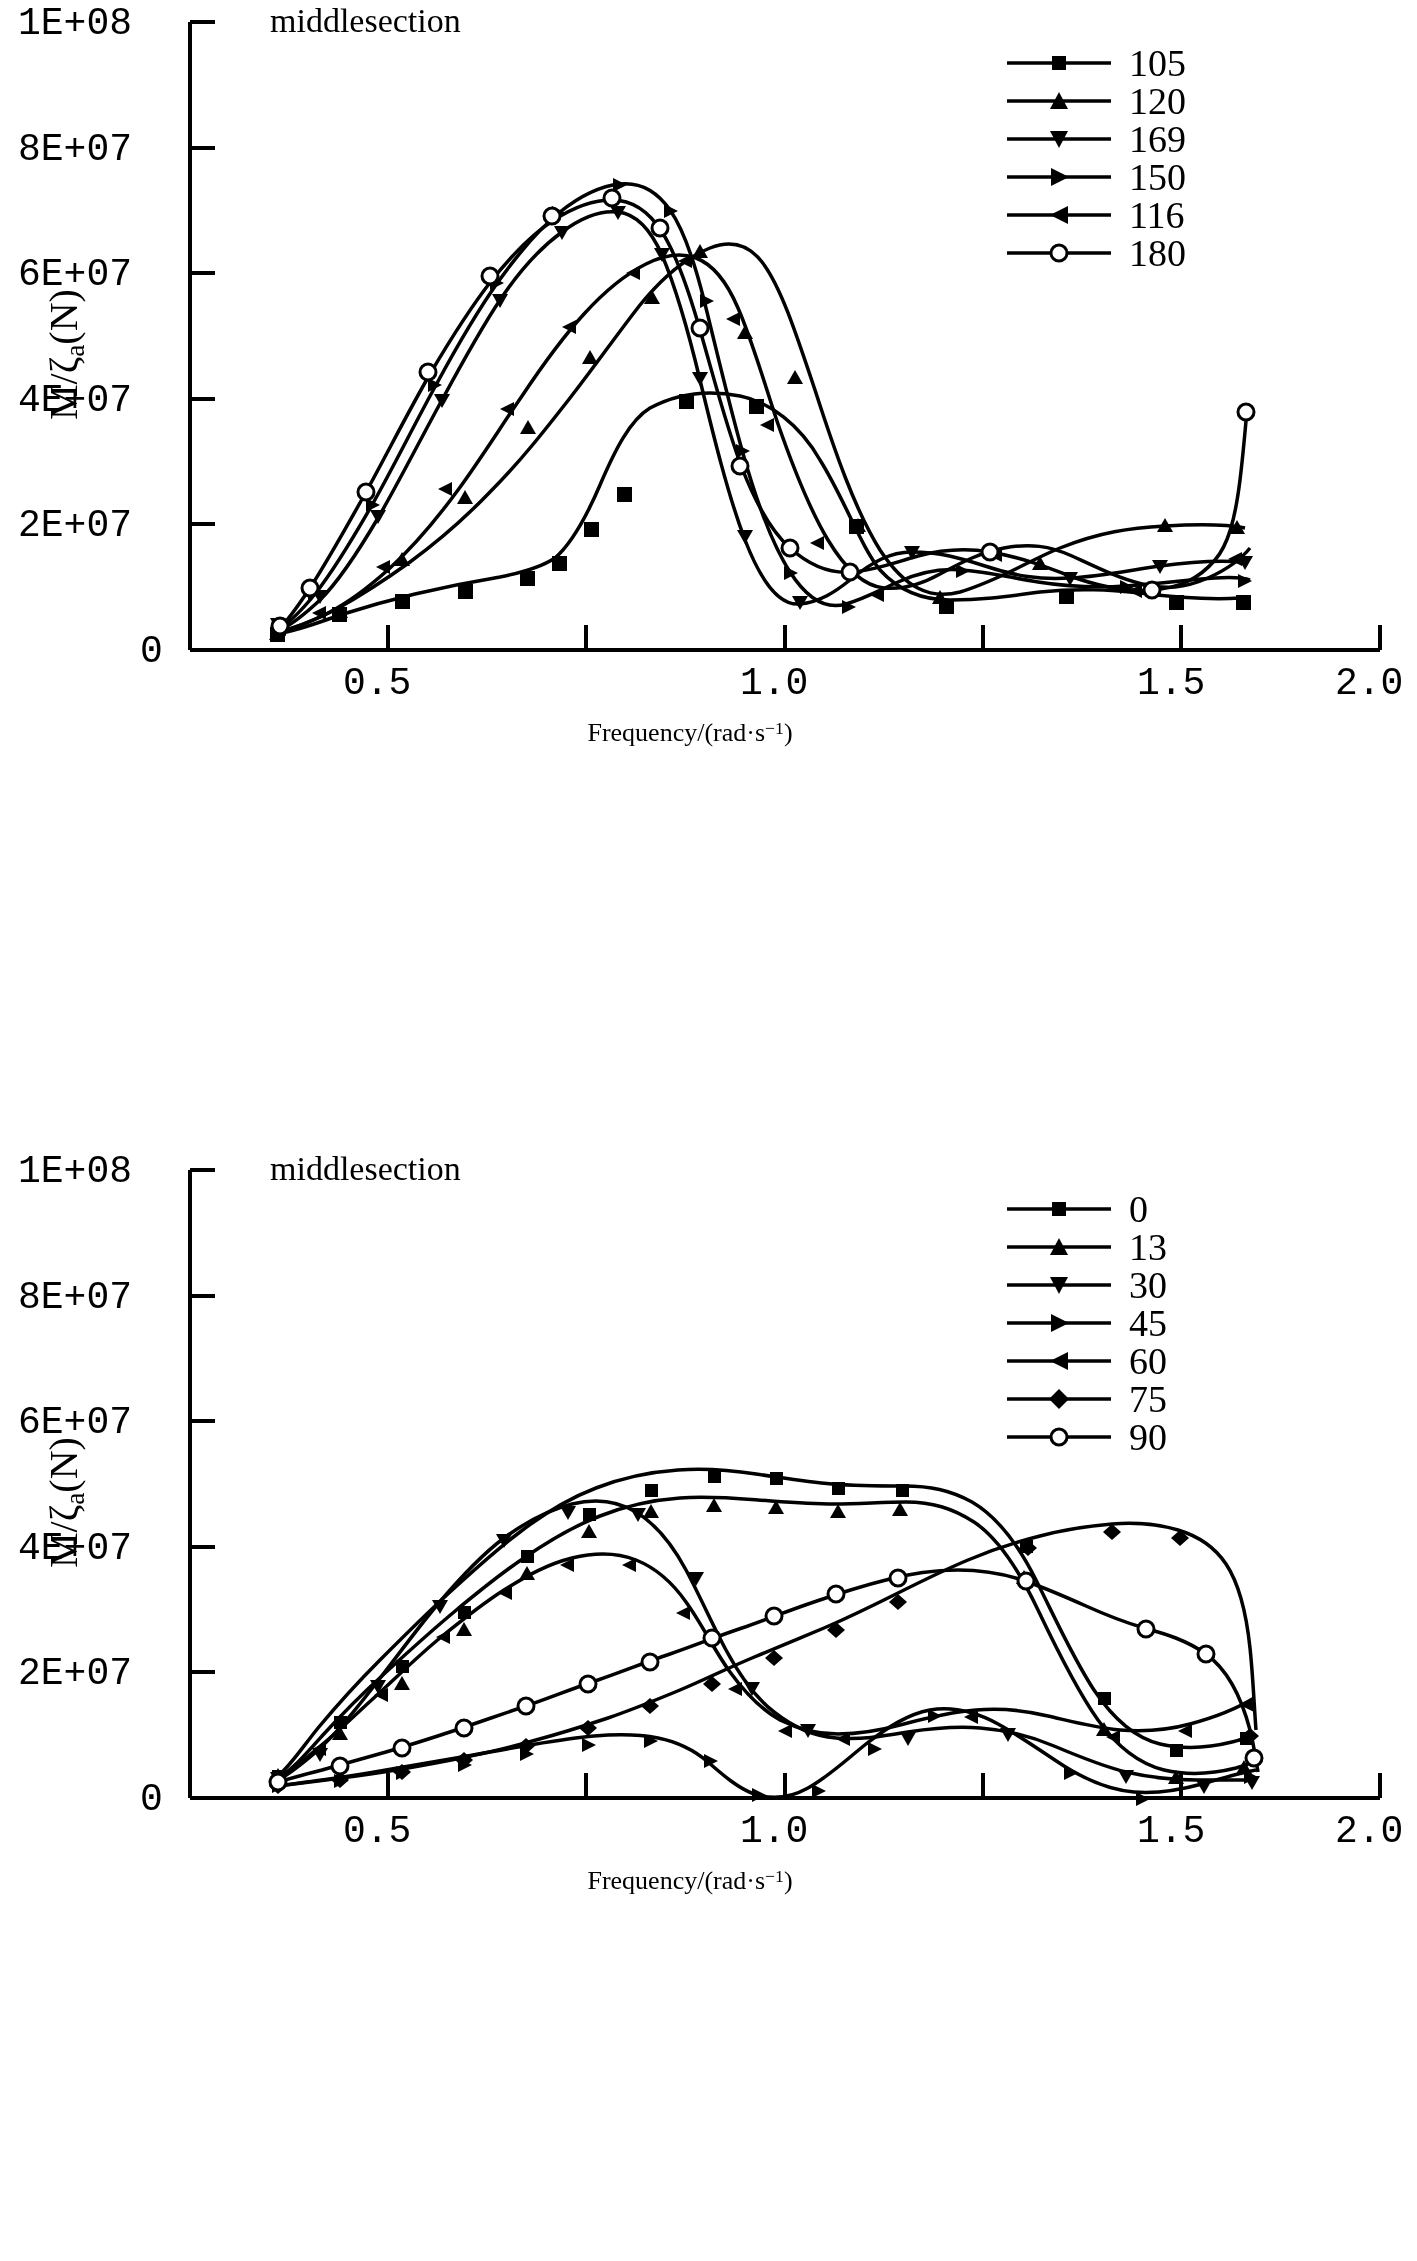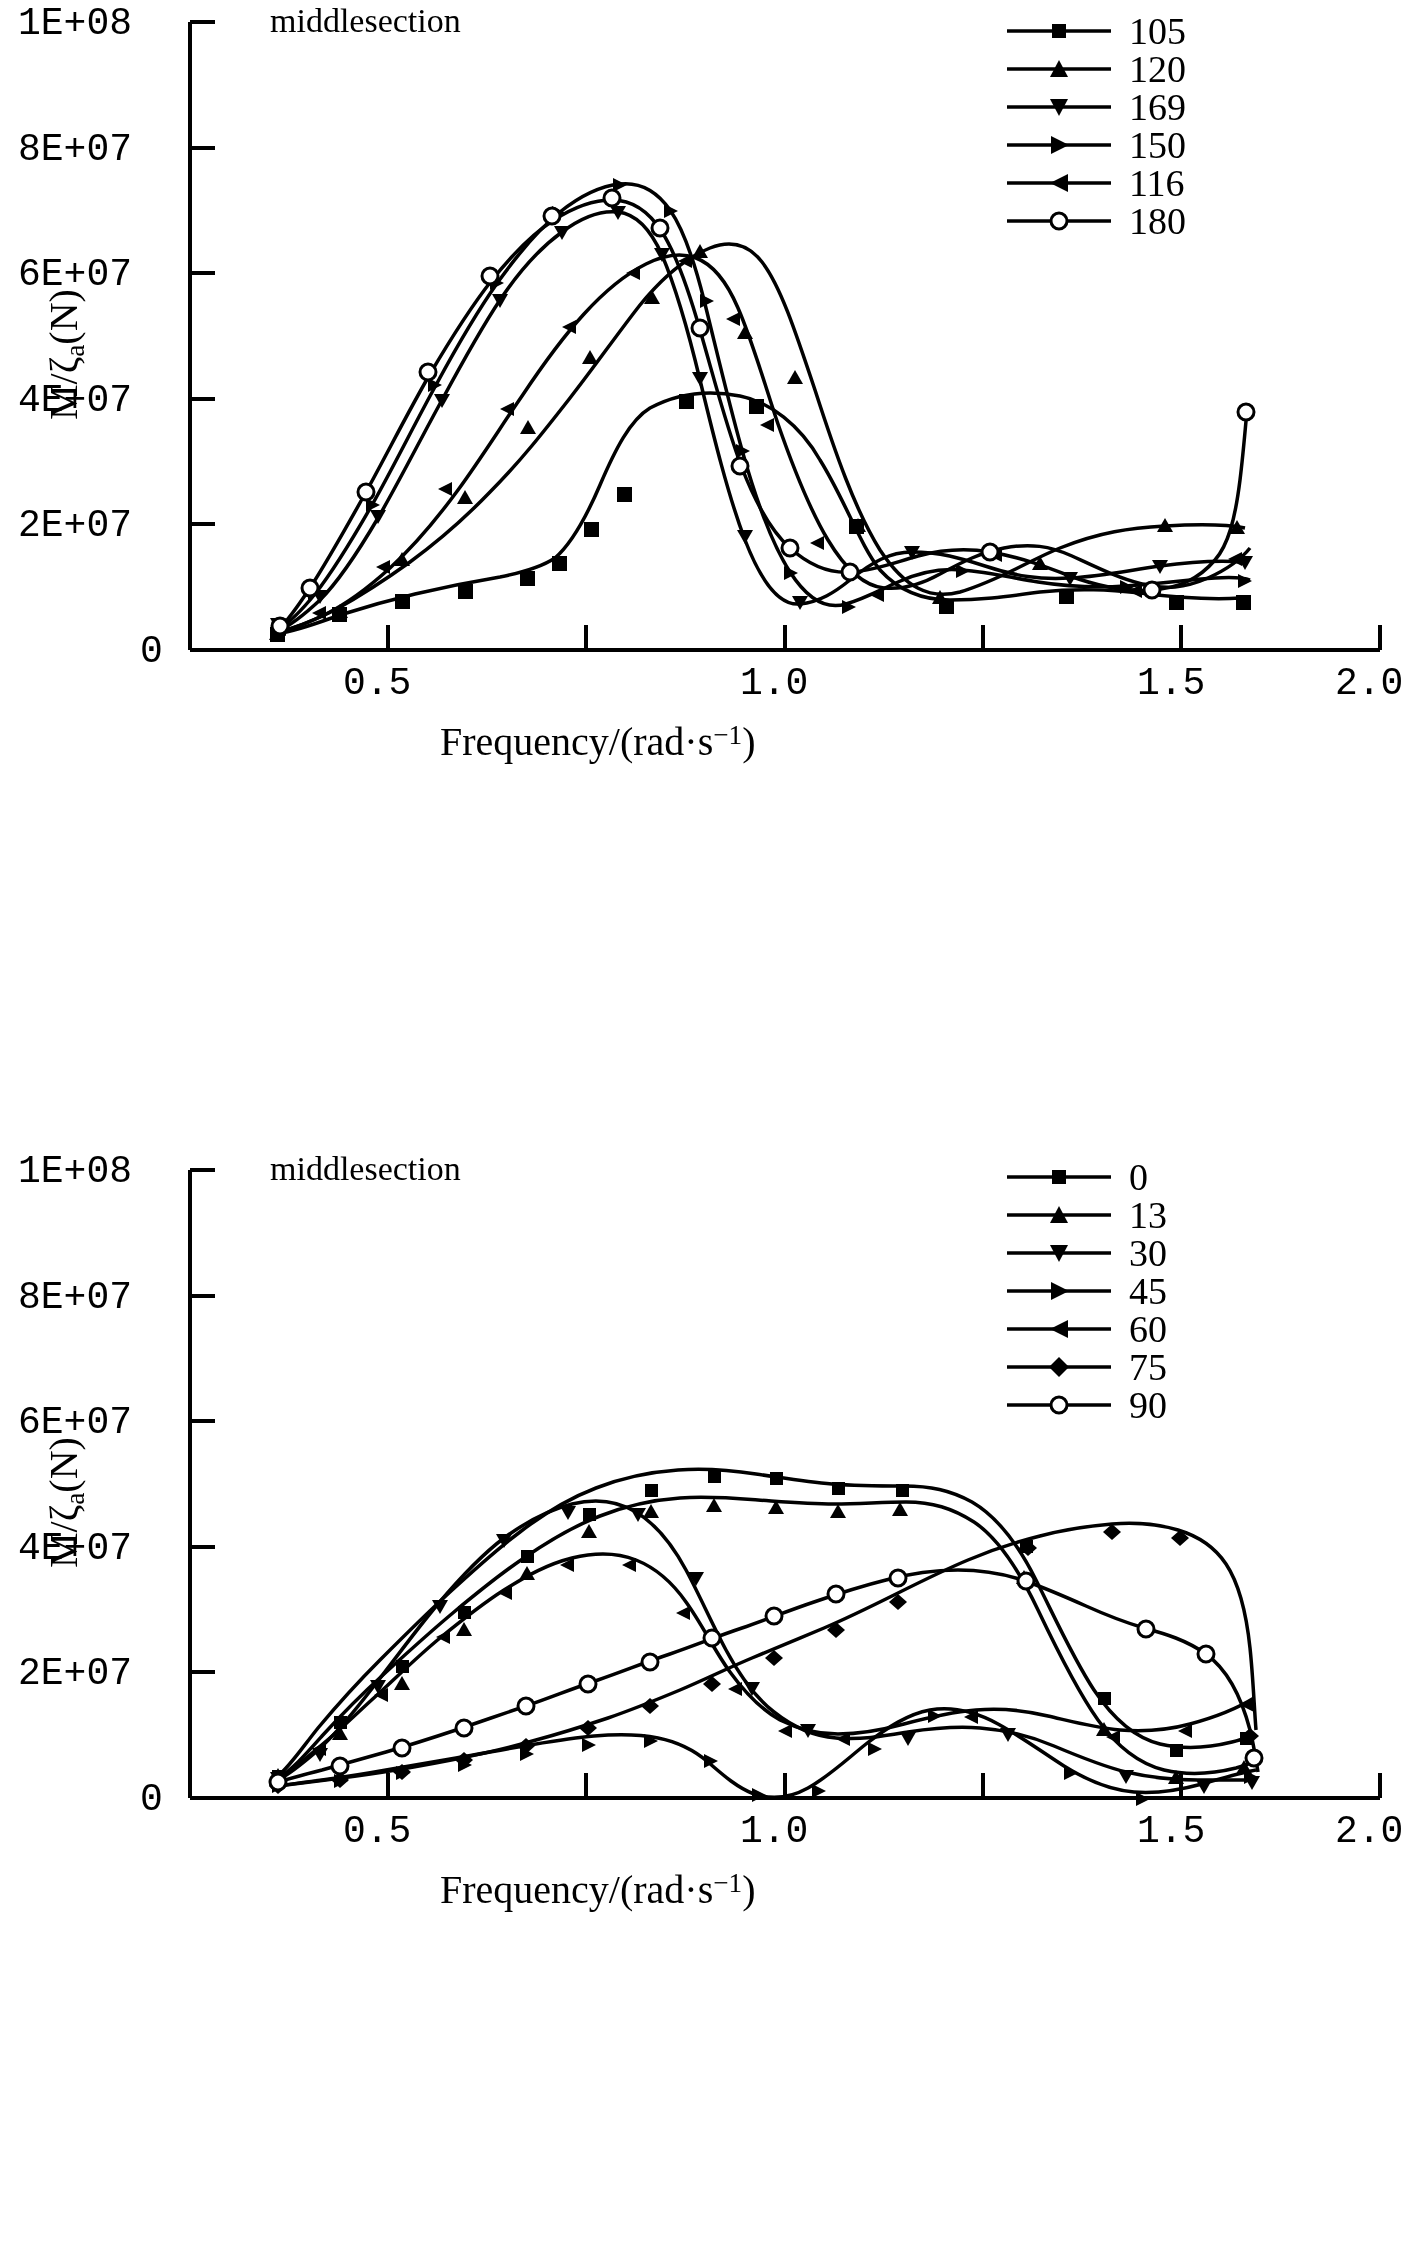--- a/index.html
+++ b/index.html
@@ -33,40 +33,42 @@
     top: 0;
   }
   .chart-title {
     position: absolute;
     font-size: 34px;
     font-family: "Liberation Serif", serif;
     white-space: nowrap;
   }
   .axis-label-x {
     position: absolute;
-    font-size: 40px;
+    font-size: 26px;
     font-family: "Liberation Serif", serif;
     white-space: nowrap;
+    text-align: center;
   }
   .axis-label-y {
     position: absolute;
     font-size: 40px;
     font-family: "Liberation Serif", serif;
     white-space: nowrap;
     transform-origin: 0 0;
     transform: rotate(-90deg);
   }
   .tick-label {
     position: absolute;
     font-size: 38px;
     font-family: Liberation Mono, monospace;
     white-space: nowrap;
   }
   .legend {
     position: absolute;
+    margin-top: 32px;
   }
   .legend-row {
     display: flex;
     align-items: center;
     height: 38px;
   }
   .legend-sample {
     width: 108px;
     height: 38px;
   }

